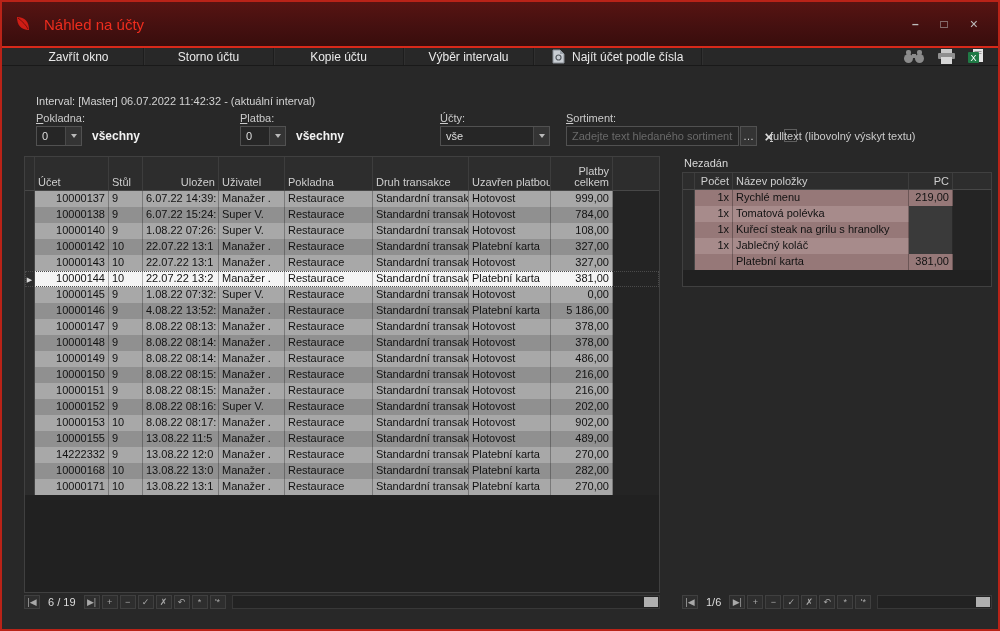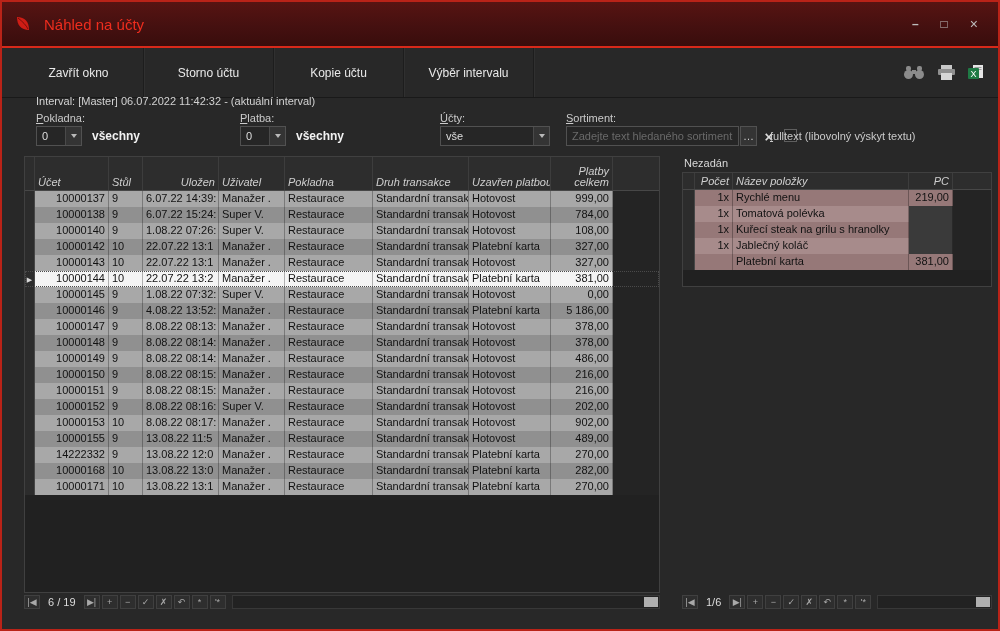--- a/index.html
+++ b/index.html
@@ -12,21 +12,21 @@
     border-bottom:2px solid #d8291a;display:flex;align-items:center;padding:0 12px;}
   .logo{display:flex;align-items:center;}
   .title-text{color:#ee2d1e;font-size:15px;margin-left:12px;flex:1;}
   .win-controls{display:flex;gap:22px;align-items:center;padding-right:8px;}
   .win-btn{color:#bdbdbd;font-size:12px;line-height:1;cursor:default;}
   .icon-min::before{content:'–';font-weight:bold;}
   .icon-max::before{content:'□';}
   .icon-close::before{content:'×';font-size:14px;}
 
   
-  .toolbar{position:absolute;top:46px;left:0;right:0;height:50px;display:flex;align-items:stretch;
+  .toolbar{position:absolute;top:46px;left:0;right:0;height:18px;display:flex;align-items:stretch;
     background:#282828;border-bottom:1px solid #191919;padding-left:12px;}
   .tb-btn{display:flex;align-items:center;justify-content:center;gap:7px;width:130px;
     font-size:12px;color:#e9e9e9;border-right:1px solid #1d1d1d;box-shadow:1px 0 0 rgba(255,255,255,.04);}
   .tb-btn.auto{width:auto;padding:0 18px;}
   .tb-right{margin-left:auto;display:flex;align-items:center;gap:12px;padding-right:14px;}
   .tb-icon{display:flex;align-items:center;}
 
   
   .interval{position:absolute;left:34px;top:93px;font-size:11px;color:#d2d2d2;}
   .lab{position:absolute;font-size:11px;color:#cbcbcb;display:inline-block;}
@@ -45,21 +45,21 @@
     display:flex;align-items:center;justify-content:center;background:transparent;border:none;}
   .checkbox{position:absolute;width:13px;height:13px;background:#232323;border:1px solid #5f5f5f;}
 
   
   .grid{position:absolute;background:#212121;border:1px solid #404040;overflow:hidden;}
   #accounts-grid{left:22px;top:154px;width:636px;height:437px;}
   #items-grid{left:680px;top:170px;width:310px;height:115px;}
   .grid-header{display:flex;background:#2d2d2d;border-bottom:1px solid #474747;height:34px;}
   #items-grid .grid-header{height:17px;}
   .gh-cell{font-size:11px;color:#cfcfcf;padding:2px 3px;border-right:1px solid #3d3d3d;
-    display:flex;align-items:flex-end;white-space:nowrap;overflow:hidden;font-style:italic;}
+    display:flex;align-items:flex-end;white-space:nowrap;overflow:hidden;}
   .gh-r{justify-content:flex-end;text-align:right;}
   .gh-wrap{white-space:normal;line-height:11px;}
   .gh-fill{flex:1;border-right:none;}
   .grid-row{display:flex;height:16px;}
   .grid-row.even{background:#a8a8a8;}
   .grid-row.odd{background:#909090;}
   .grid-row.sel{background:#f4f4f4;outline:1px dotted #4a4a4a;outline-offset:-1px;}
   .grid-row.rosy.even{background:#a78b8b;}
   .grid-row.rosy.odd{background:#967878;}
   .cell{font-size:11px;color:#121212;line-height:15px;padding:0 3px;border-right:1px solid rgba(0,0,0,.28);
@@ -122,20 +122,30 @@
     </div>
     <div class="tb-btn">
       <span>Storno účtu</span>
     </div>
     <div class="tb-btn">
       <span>Kopie účtu</span>
     </div>
     <div class="tb-btn">
       <span>Výběr intervalu</span>
     </div>
+    <div class="tb-btn auto">
+      <span class="tb-icon">
+        <svg width="13" height="15" viewBox="0 0 13 15">
+          <path d="M1 1 h7 l4 4 v9 h-11 z" fill="#c9ced4" stroke="#8a9097" stroke-width="1"></path>
+          <path d="M8 1 l4 4 h-4 z" fill="#9aa1a8"></path>
+          <circle cx="6.5" cy="8.5" r="2.5" fill="none" stroke="#555b61" stroke-width="1.2"></circle>
+        </svg>
+      </span>
+      <span>Najít účet podle čísla</span>
+    </div>
     <div class="tb-right">
       <span class="tb-icon">
         <svg width="22" height="13" viewBox="0 0 22 13">
           <rect x="3" y="0" width="5" height="5" rx="2" fill="#8b8b8b"></rect>
           <rect x="14" y="0" width="5" height="5" rx="2" fill="#8b8b8b"></rect>
           <rect x="9" y="4" width="4" height="4" fill="#8b8b8b"></rect>
           <circle cx="5.5" cy="8.5" r="4.5" fill="#8b8b8b"></circle>
           <circle cx="16.5" cy="8.5" r="4.5" fill="#8b8b8b"></circle>
         </svg>
       </span>

